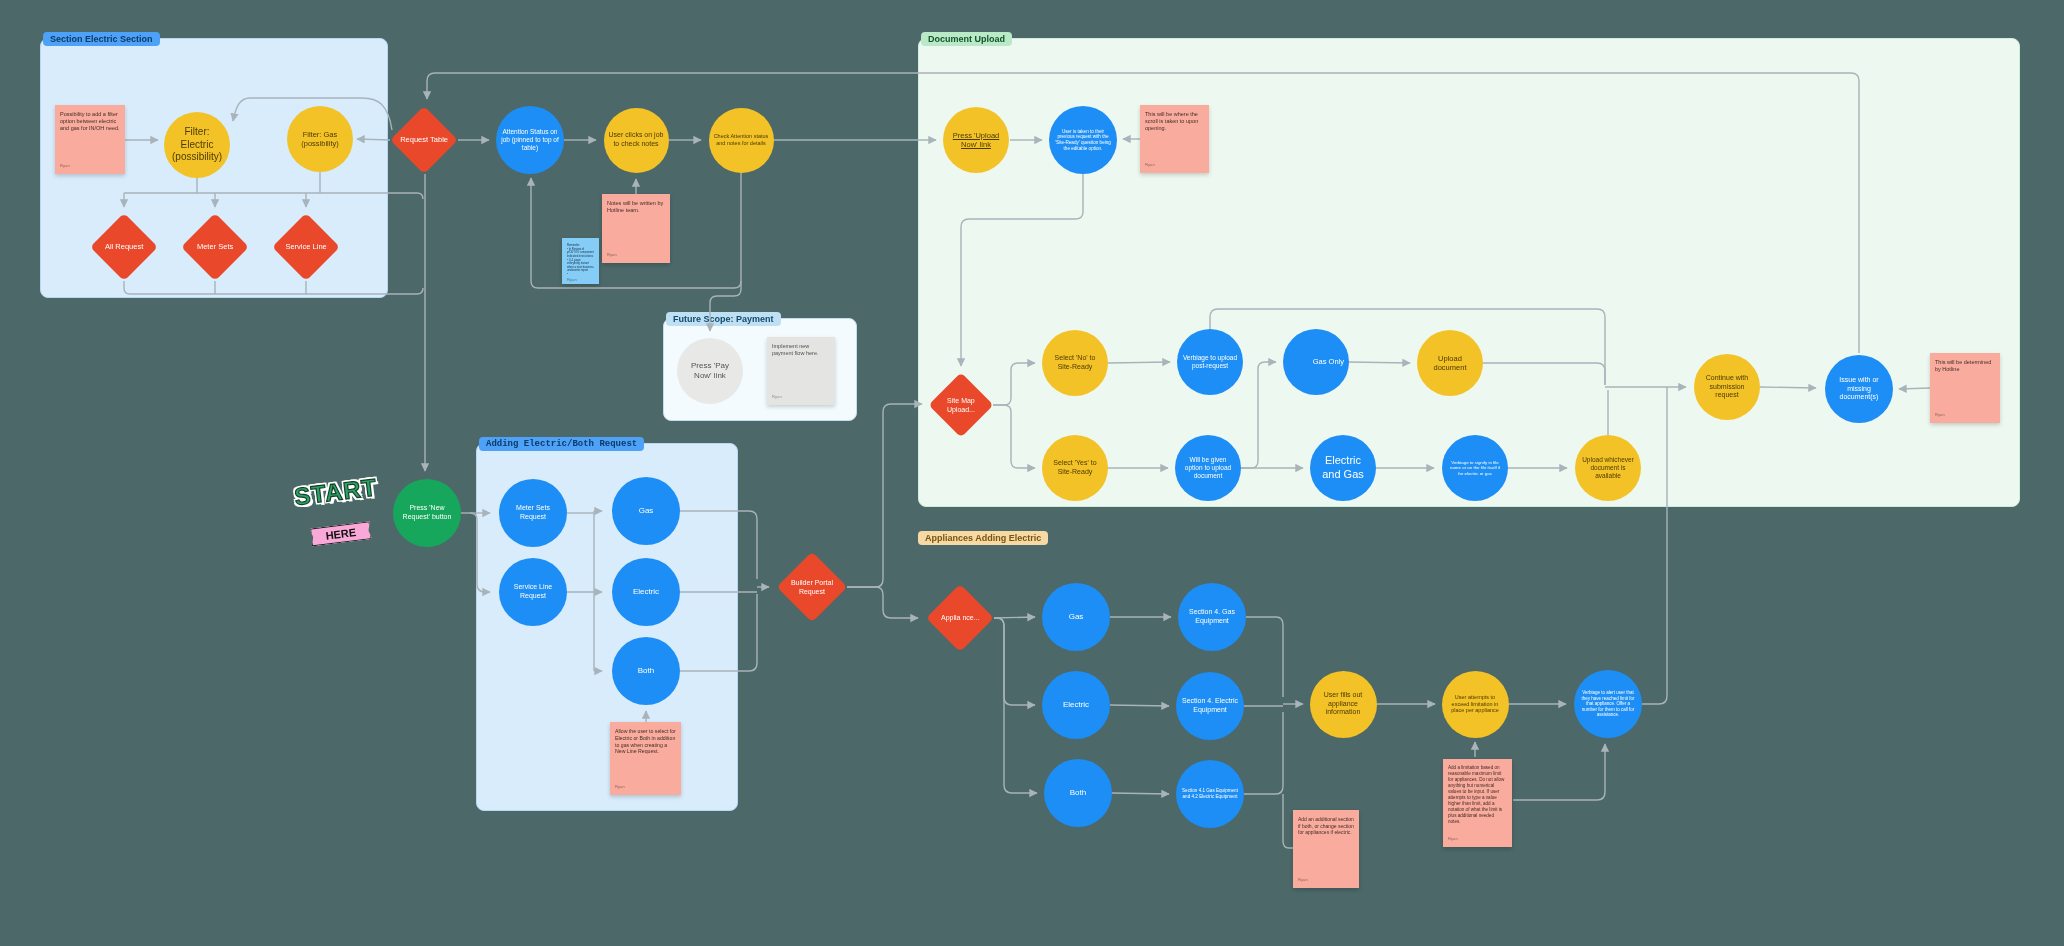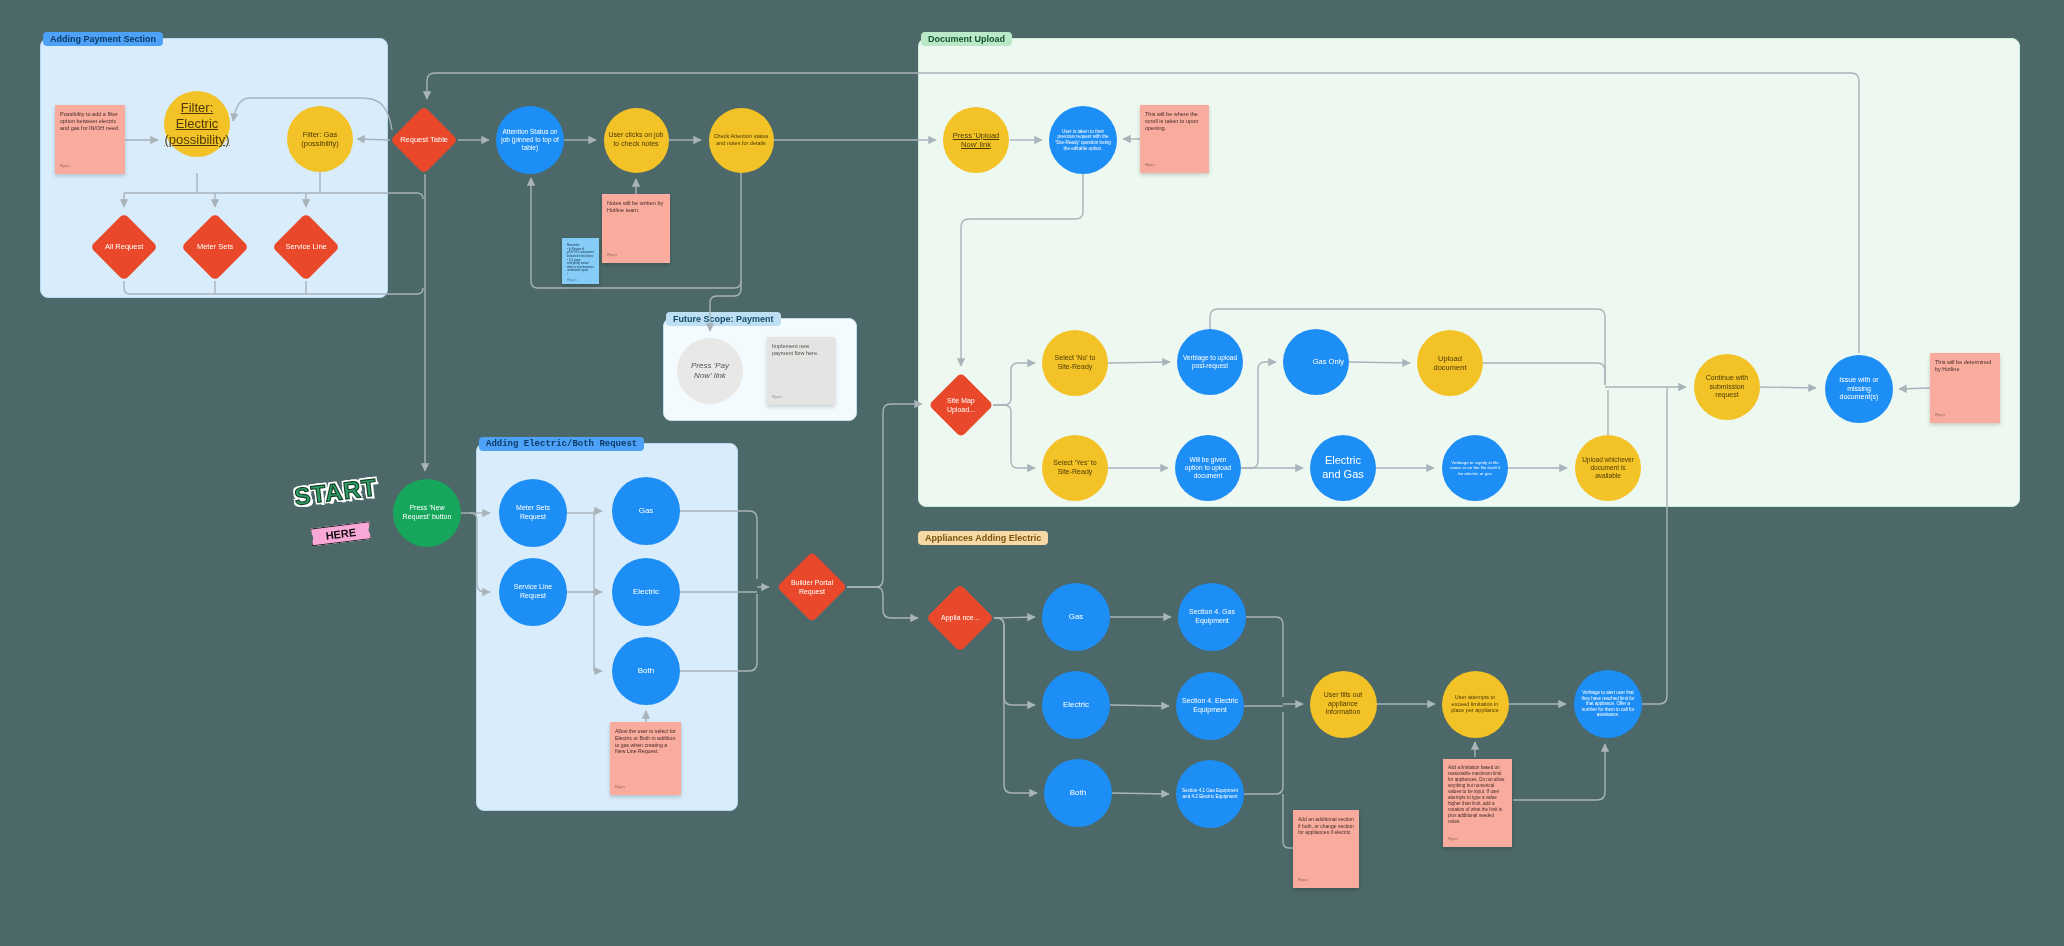--- a/index.html
+++ b/index.html
@@ -122,39 +122,39 @@
       <path d="M1377,704 L1435,704" fill="none" stroke="#a9b3ba" stroke-width="1.4" marker-end="url(#arr)"></path>
       <path d="M1509,704 L1566,704" fill="none" stroke="#a9b3ba" stroke-width="1.4" marker-end="url(#arr)"></path>
       <path d="M1475,757 L1475,742" fill="none" stroke="#a9b3ba" stroke-width="1.4" marker-end="url(#arr)"></path>
       <path d="M1513,800 L1597,800 Q1605,800 1605,792 L1605,744" fill="none" stroke="#a9b3ba" stroke-width="1.4" marker-end="url(#arr)"></path>
     </svg>
   <div id="sticker">
     <div class="start">START</div><br>
     <div class="here">HERE</div>
   </div>
 <div class="section sec-blue" style="left: 40px; top: 38px; width: 346px; height: 258px;">
-      <div class="chip chip-blue">Adding Payment Section</div>
+      <div class="chip chip-blue">Section Electric Section</div>
     </div>
     <div class="section sec-green" style="left: 918px; top: 38px; width: 1100px; height: 467px;">
       <div class="chip chip-green">Document Upload</div>
     </div>
     <div class="section sec-ltblue" style="left: 663px; top: 318px; width: 192px; height: 101px;">
       <div class="chip chip-ltblue">Future Scope: Payment</div>
     </div>
     <div class="section sec-blue" style="left: 476px; top: 443px; width: 260px; height: 366px; font-family: Liberation Mono, monospace;">
       <div class="chip chip-blue">Adding Electric/Both Request</div>
     </div>
     <div class="section sec-tan" style="left: 916px; top: 538px; width: 350px; height: 365px;">
       <div class="chip chip-tan">Appliances Adding Electric</div>
     </div>
     <div class="node sticky s-pink" style="left: 55px; top: 105px; width: 70px; height: 69px; font-size: 5.5px;">
       <div class="txt">Possibility to add a filter option between electric and gas for IN/OH need.</div>
       <div class="author">Ryan</div>
     </div>
-    <div class="node circle c-yellow" style="left: 164px; top: 91px; width: 66px; height: 66px; font-size: 13px; text-decoration: underline;">
+    <div class="node circle c-yellow" style="left: 164px; top: 112px; width: 66px; height: 66px; font-size: 10px;">
       <div>Filter: Electric (possibility)</div>
     </div>
     <div class="node circle c-yellow" style="left: 287px; top: 106px; width: 66px; height: 66px; font-size: 7.5px;">
       <div>Filter: Gas (possibility)</div>
     </div>
     <div class="node diamond" style="left: 100px; top: 223px; width: 48px; height: 48px; font-size: 7.5px;">
       <div class="dtext">All Request</div>
     </div>
     <div class="node diamond" style="left: 191px; top: 223px; width: 48px; height: 48px; font-size: 7.5px;">
       <div class="dtext">Meter Sets</div>
@@ -178,21 +178,21 @@
       <div class="txt">Notes will be written by Hotline team.</div>
       <div class="author">Ryan</div>
     </div>
     <div class="node sticky s-blue" style="left: 562px; top: 238px; width: 37px; height: 46px; font-size: 2.8px;">
       <div class="txt">Reminder:
 • In Review of y/OUTOV component indicated instructions
 • Q-1 page: everything instant when a new business underwrite report
 •</div>
       <div class="author">Ryan</div>
     </div>
-    <div class="node circle c-gray" style="left: 677px; top: 338px; width: 66px; height: 66px; font-size: 8px; font-style: italic;">
+    <div class="node circle c-gray" style="left: 677px; top: 338px; width: 66px; height: 66px; font-size: 8px;">
       <div>Press 'Pay Now' link</div>
     </div>
     <div class="node sticky s-gray" style="left: 767px; top: 337px; width: 68px; height: 68px; font-size: 5.5px;">
       <div class="txt">Implement new payment flow here.</div>
       <div class="author">Ryan</div>
     </div>
     <div class="node circle c-yellow" style="left: 943px; top: 107px; width: 66px; height: 66px; font-size: 7.5px; text-decoration: underline;">
       <div>Press 'Upload Now' link</div>
     </div>
     <div class="node circle c-blue" style="left: 1049px; top: 106px; width: 68px; height: 68px; font-size: 4.6px;">

